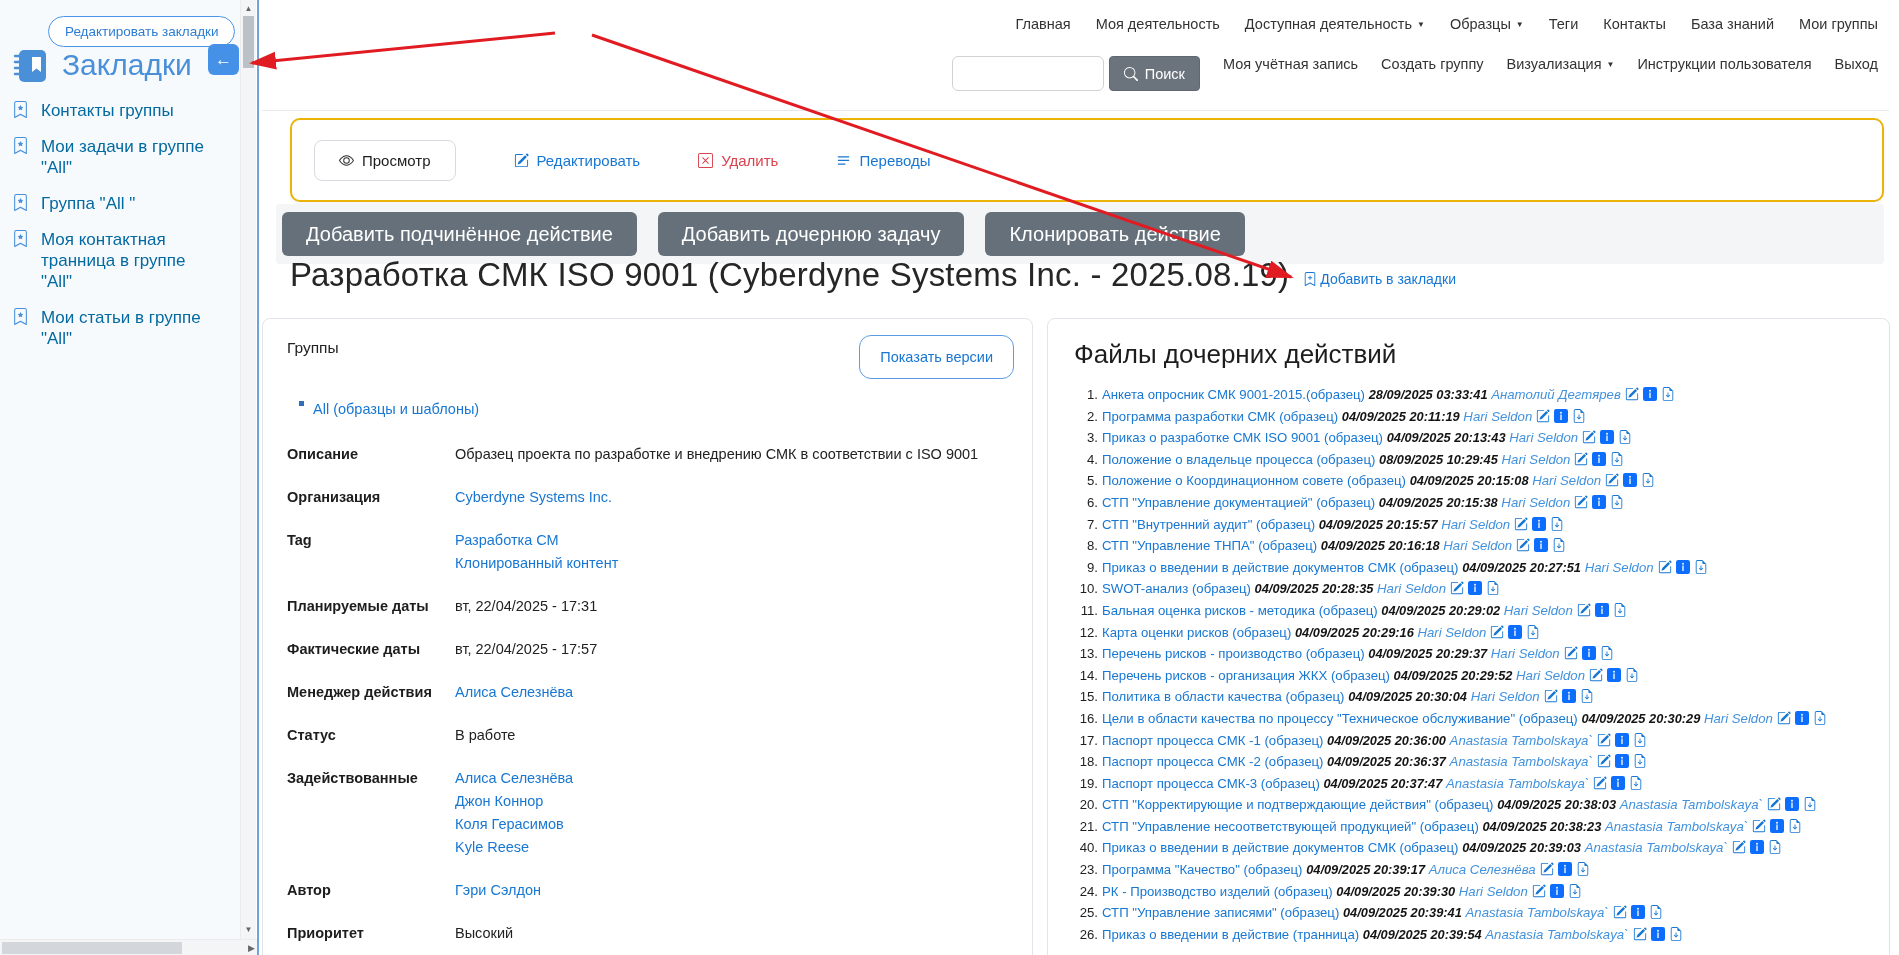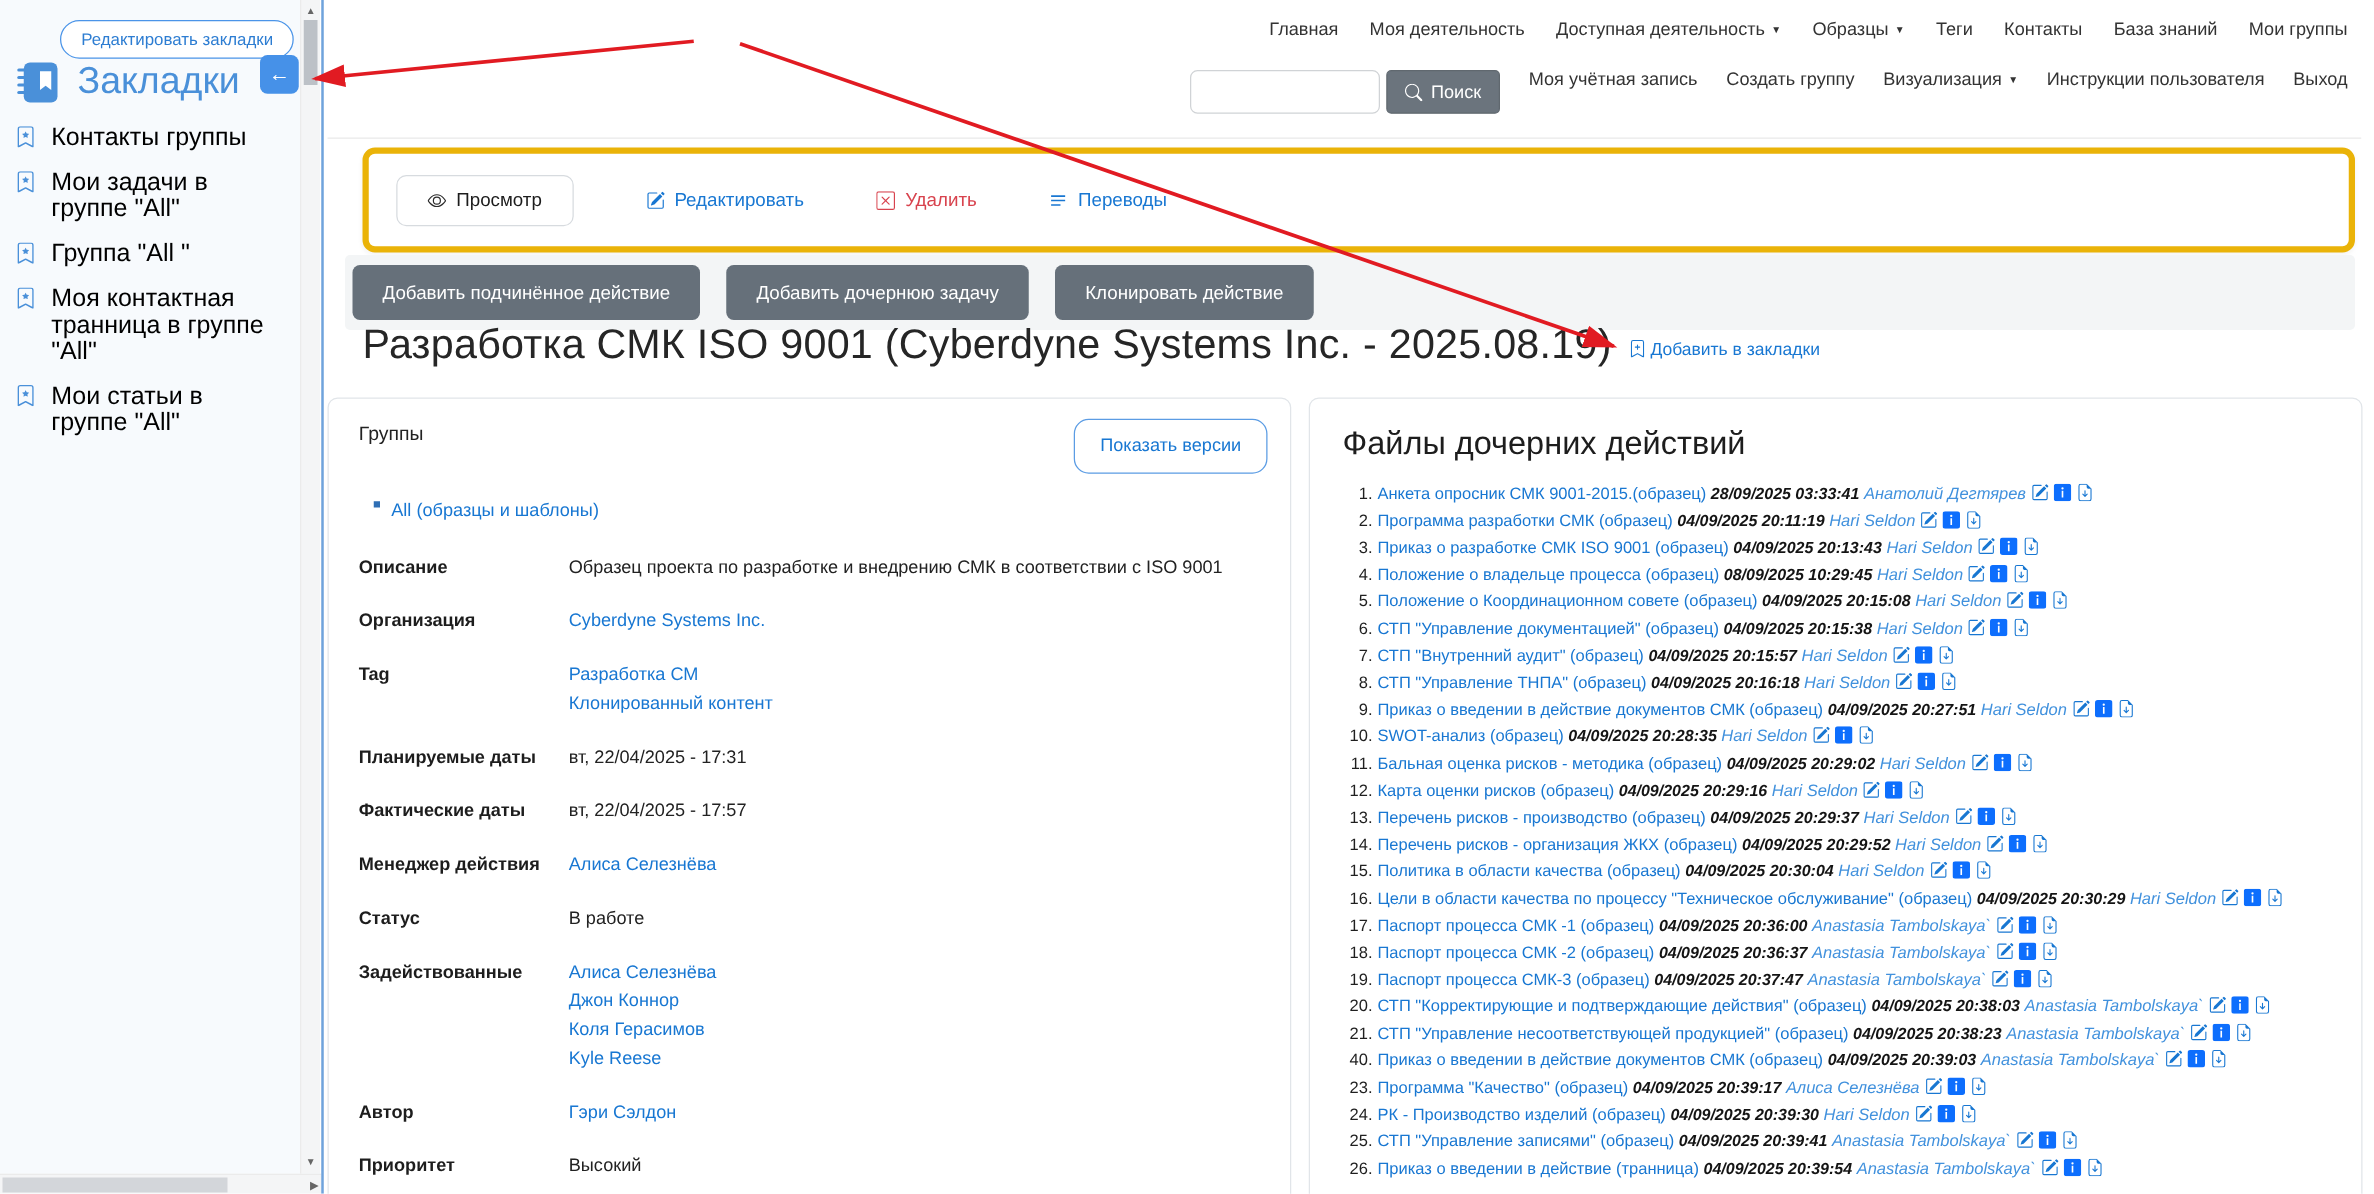--- a/index.html
+++ b/index.html
@@ -16,21 +16,21 @@
   .sidebar { position:absolute; left:0; top:0; width:240px; height:939px; background:#f7fafd; }
   .edit-bm {
     position:absolute; left:48px; top:16px; height:31px; padding:0 16px;
     background:#fff; border:1.5px solid #4a94e8; border-radius:16px;
     color:#2d7dd2; font-size:13.5px; font-family:inherit; cursor:pointer;
   }
   .sb-head { position:absolute; left:12px; top:48px; display:flex; gap:14px; }
   .sb-head .logo { width:36px; height:36px; }
   .sb-title { font-size:30px; color:#4a90d9; }
   .sb-list { position:absolute; left:12px; top:100px; width:205px; margin:0; padding:0; list-style:none; }
-  .sb-list li { display:flex; gap:12px; margin-bottom:15px; font-size:20px; line-height:21px; color:#000000; cursor:pointer; }
+  .sb-list li { display:flex; gap:12px; margin-bottom:15px; font-size:17px; line-height:21px; color:#0369a1; cursor:pointer; }
   .sb-list .icn { width:17px; height:17px; min-width:17px; color:#4a90d9; margin-top:1px; }
   .sb-toggle {
     position:absolute; left:208px; top:44px; width:31px; height:31px; border:none; border-radius:6px;
     background:#4691e8; color:#fff; font-size:17px; line-height:29px; cursor:pointer; z-index:5;
   }
   
   .vscroll { position:absolute; left:240px; top:0; width:16px; height:939px; background:#f4f5f6; border-left:1px solid #ebebeb; }
   .vscroll .arr { position:absolute; left:0; width:100%; text-align:center; font-size:8px; color:#666; height:14px; line-height:14px; }
   .vscroll .arr.up { top:2px; }
   .vscroll .arr.down { bottom:2px; }
@@ -50,36 +50,36 @@
   .search-btn {
     margin-left:5px; height:35px; padding:0 14px; background:#6b747d; border:1px solid #60686f; border-radius:4px;
     color:#fff; font-size:14.5px; font-family:inherit; display:flex; align-items:center; gap:7px; cursor:pointer;
   }
   .search-btn .icn { width:14px; height:14px; }
   .top-divider { position:absolute; left:262px; right:10px; top:110px; height:1px; background:#e9e9e9; }
 
   
   .tab-card {
     position:absolute; left:290px; top:118px; width:1594px; height:84px; background:#fff;
-    border:5px solid #eab308; border-radius:10px; box-shadow:0 2px 4px rgba(0,0,0,.05);
+    border:2px solid #eab308; border-radius:10px; box-shadow:0 2px 4px rgba(0,0,0,.05);
     display:flex; align-items:center; gap:58px; padding-left:22px;
   }
   .tab { display:flex; align-items:center; gap:8px; font-size:15px; cursor:pointer; }
   .tab .icn { width:15px; height:15px; }
   .tab-active { border:1px solid #d7dbdf; border-radius:8px; padding:11px 24px; color:#1c1c1c; background:#fff; }
   .tab-active .icn { color:#2c2c2c; }
   .tab-blue { color:#1877d2; } .tab-blue .icn { color:#1877d2; }
   .tab-red { color:#d8434e; } .tab-red .icn { color:#d8434e; }
 
   
   .gray-band { position:absolute; left:276px; top:204px; width:1608px; height:60px; background:#f3f5f6; border-radius:4px; }
   .actions { position:absolute; left:6px; top:8px; display:flex; gap:21px; }
   .act-btn {
     height:44px; padding:0 24px; background:#66707a; border:none; border-radius:6px;
-    color:#fff; font-size:15px; font-family:inherit; cursor:pointer; white-space:nowrap;
+    color:#fff; font-size:20px; font-family:inherit; cursor:pointer; white-space:nowrap;
   }
 
   
   .title-row { position:absolute; left:290px; top:256px; width:1594px; display:flex; align-items:baseline; }
   .page-title { margin:0; font-size:33px; font-weight:300; color:#262626; letter-spacing:.2px; white-space:nowrap; }
   .add-bm { margin-left:14px; color:#1877d2; font-size:14px; display:inline-flex; align-items:center; gap:3px; white-space:nowrap; }
   .add-bm .icn { width:14px; height:14px; }
 
   
   .card { position:absolute; top:318px; background:#fff; border:1px solid #e1e5e9; border-radius:8px; }

